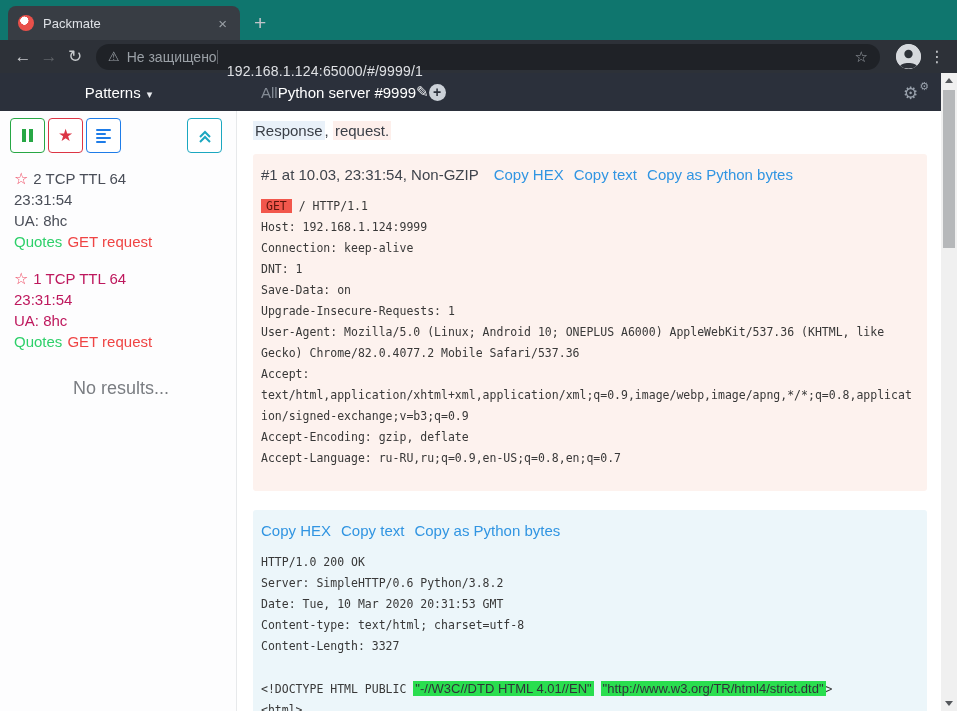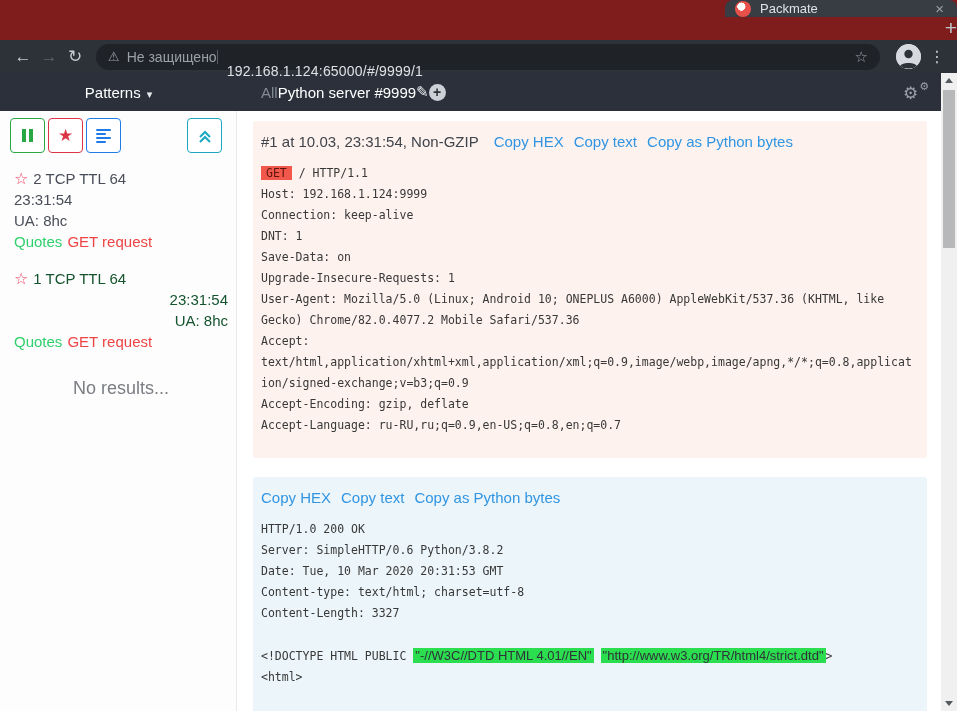--- a/index.html
+++ b/index.html
@@ -5,22 +5,22 @@
   * { box-sizing: border-box; margin: 0; padding: 0; }
   html, body { width: 957px; height: 711px; overflow: hidden; }
   body {
     font-family: "Liberation Sans", "DejaVu Sans", sans-serif;
     background: #ffffff;
     position: relative;
   }
 
   
   .tabstrip {
-    height: 40px; background: #7f1d1d;
-    display: flex; align-items: flex-end; flex-direction: column;
+    height: 40px; background: #0f766e;
+    display: flex; align-items: flex-end;
   }
   .tab {
     width: 232px; height: 34px; margin-left: 8px;
     background: #383d44; border-radius: 8px 8px 0 0;
     display: flex; align-items: center; padding: 0 10px;
     color: #dee1e6; font-size: 13px;
   }
   .favicon {
     width: 16px; height: 16px; border-radius: 50%;
     background: radial-gradient(circle at 40% 35%, #ffffff 0 28%, #e8504a 30% 100%);
@@ -93,21 +93,21 @@
   .list-bars i:nth-child(2) { width: 10px; }
   .list-bars i:nth-child(3) { width: 15px; }
   .list-bars i:nth-child(4) { width: 10px; }
   .btn-collapse { border: 1px solid #1ba7c0; margin-left: auto; margin-right: 4px; }
 
   .stream-list { padding: 15px 8px 0 14px; font-size: 15px; line-height: 21px; }
   .stream-item { margin-bottom: 16px; cursor: default; }
   .stream-item .title-row { display: flex; align-items: center; gap: 5px; }
   .item-star { color: #ee4b63; font-size: 16px; line-height: 1; }
   .stream-item .txt { color: #4a4e58; }
-  .stream-item.selected .txt { color: #14532d; text-align: right; }
+  .stream-item.selected .txt { color: #be185d; }
   .found-green { color: #2ed06a; margin-right: 5px; }
   .found-red { color: #ef4444; }
   .no-results { text-align: center; color: #7a7d82; margin-top: 26px; font-size: 18px; }
 
   .main { flex: 1; background: #ffffff; padding: 10px 30px 0 16px; min-width: 0; }
 
   .legend { font-size: 15px; line-height: 20px; color: #3a3f47; margin-bottom: 13px; }
   .hl-response { background: #e9f1f9; padding: 1px 2px; }
   .hl-request { background: #fdefeb; padding: 1px 2px; }
 
@@ -244,20 +244,23 @@
         <div>
           <span class="found-green">Quotes</span><span class="found-red">GET request</span>
         </div>
       </div>
 
       <div class="no-results">No results...</div>
     </div>
   </div>
 
   <div class="main">
+    <div class="legend">
+      <span class="hl-response">Response</span><span>, </span><span class="hl-request">request.</span>
+    </div>
 
     <div class="card request">
       <div class="card-head">
         <span class="pkt-meta">#1 at 10.03, 23:31:54, Non-GZIP</span>
         <span class="copy-link">Copy HEX</span>
         <span class="copy-link">Copy text</span>
         <span class="copy-link">Copy as Python bytes</span>
       </div>
       <pre class="pkt-body"><mark class="hl-red">GET</mark><span> / HTTP/1.1
 Host: 192.168.1.124:9999

